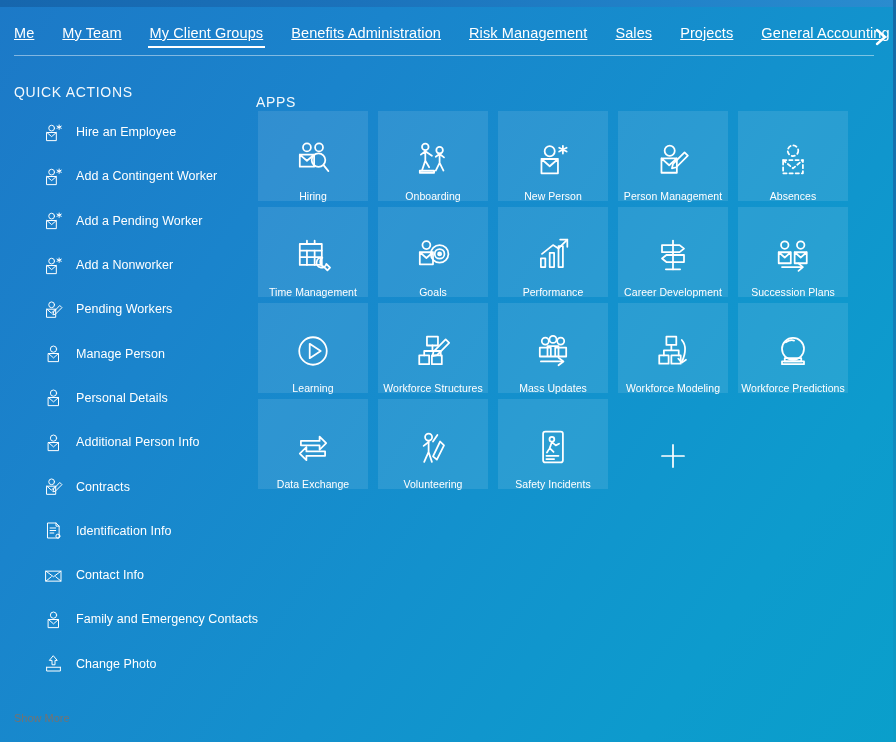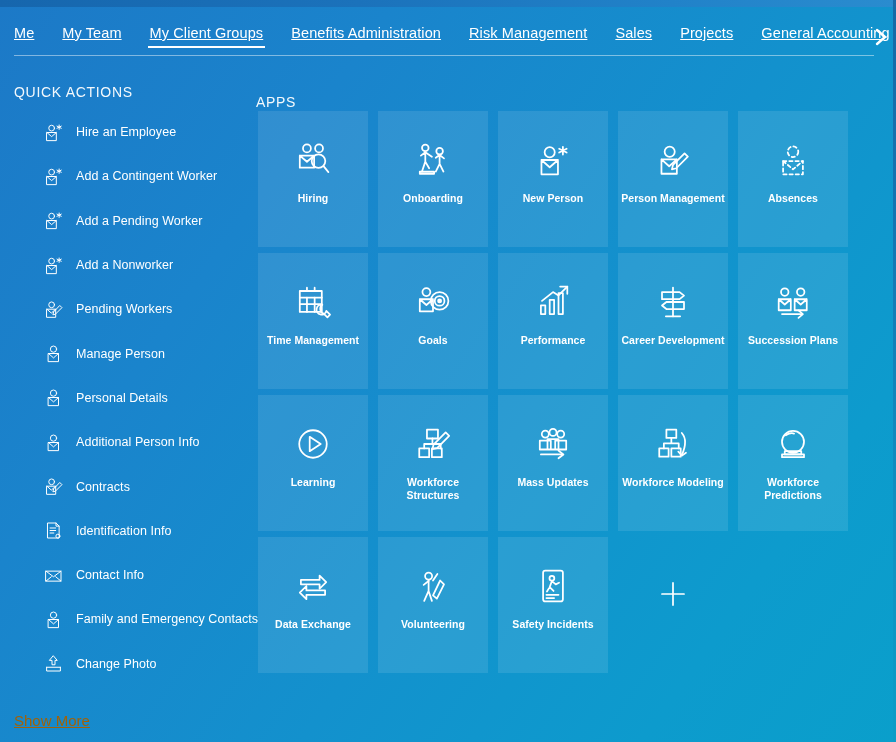--- a/index.html
+++ b/index.html
@@ -66,39 +66,39 @@
   .qa-icon {
     width: 26px; height: 26px; flex: 0 0 26px;
     display: flex; align-items: center; justify-content: center;
   }
   .qa-label {
     font-size: 12.5px; color: #ffffff; margin-left: 10px;
     letter-spacing: .05px; white-space: nowrap;
   }
   #showmore {
     position: absolute; left: 14px; top: 648px;
-    font-size: 15px; color: #a16207; cursor: pointer; text-decoration: underline;
+    font-size: 11px; color: #737373; cursor: pointer;
   }
 
   
   #apps { position: absolute; left: 250px; top: 64px; width: 646px; height: 678px; }
   #apps-head { position: absolute; left: 6px; top: 20px; margin-top: 10px; }
   #grid {
     position: absolute; left: 8px; top: 47px;
     width: 610px;
     display: grid;
     grid-template-columns: repeat(5, 110px);
     column-gap: 10px; row-gap: 6px;
   }
   .tile {
-    width: 110px; height: 136px;
+    width: 110px; height: 90px;
     background: rgba(255,255,255,.10);
     display: flex; flex-direction: column;
     align-items: center; justify-content: flex-start;
-    cursor: pointer; position: relative; font-weight: bold;
+    cursor: pointer; position: relative;
   }
   .tile-icon {
     width: 46px; height: 46px; margin-top: 26px;
     display: flex; align-items: center; justify-content: center;
   }
   .tile-label {
     margin-top: 9px; font-size: 10.5px; line-height: 13px;
     text-align: center; color: #ffffff; width: 104px;
     letter-spacing: .05px;
   }

